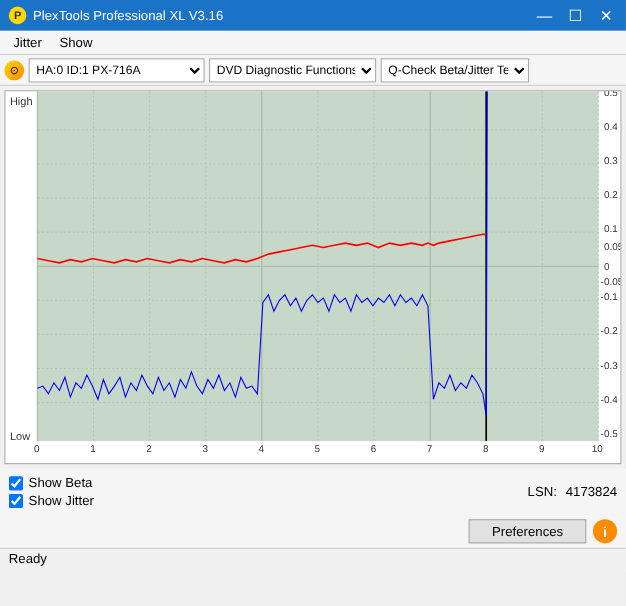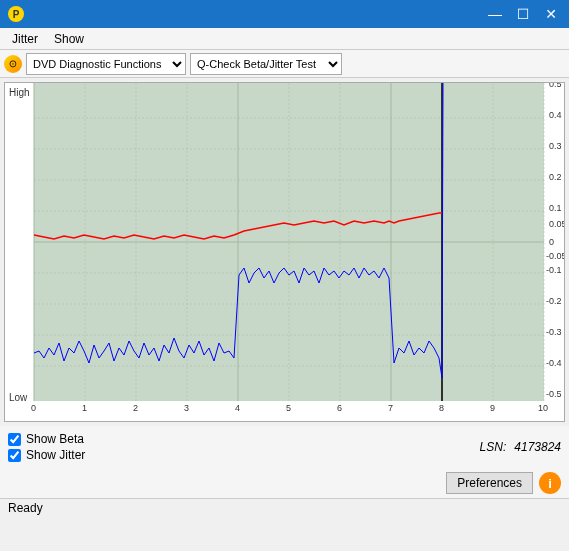--- a/index.html
+++ b/index.html
@@ -137,41 +137,40 @@
       gap: 5px;
     }
     .checkbox-row input[type=checkbox] {
       width: 13px;
       height: 13px;
     }
     .lsn-area {
       display: flex;
       gap: 8px;
       align-items: flex-start;
-      font-style: italic;
     }
     .lsn-label { font-size: 12px; }
     .lsn-value { font-size: 12px; font-weight: normal; }
     .btn-start {
       background: #e1e1e1;
       border: 2px solid #0078d7;
       padding: 3px 14px;
       font-size: 12px;
       cursor: pointer;
       min-width: 55px;
     }
     .right-buttons {
       display: flex;
       align-items: center;
       gap: 6px;
     }
     .btn-preferences {
       background: #e1e1e1;
       border: 1px solid #aaa;
-      padding: 3px 10px;
+      padding: 3px 20px;
       font-size: 12px;
       cursor: pointer;
     }
     .btn-info {
       width: 22px;
       height: 22px;
       border-radius: 50%;
       background: #ff8c00;
       border: none;
       color: white;
@@ -193,35 +192,39 @@
     }
     .show-beta-label { color: #000; }
     .show-jitter-label { color: #000; }
   </style>
 </head>
 <body>
 
 <div class="title-bar">
   <div class="title-bar-left">
     <div class="title-icon">P</div>
+    <span class="title-text">PlexTools Professional XL V3.16</span>
   </div>
   <div class="title-controls">
     <span class="title-btn">—</span>
     <span class="title-btn">☐</span>
     <span class="title-btn">✕</span>
   </div>
 </div>
 
 <div class="menu-bar">
   <span class="menu-item">Jitter</span>
   <span class="menu-item">Show</span>
 </div>
 
 <div class="toolbar">
   <div class="toolbar-icon">⊙</div>
+  <select>
+    <option>HA:0 ID:1  PX-716A</option>
+  </select>
   <select>
     <option>DVD Diagnostic Functions</option>
   </select>
   <select>
     <option>Q-Check Beta/Jitter Test</option>
   </select>
 </div>
 
 <div class="chart-area">
   <span class="chart-label-high">High</span>

